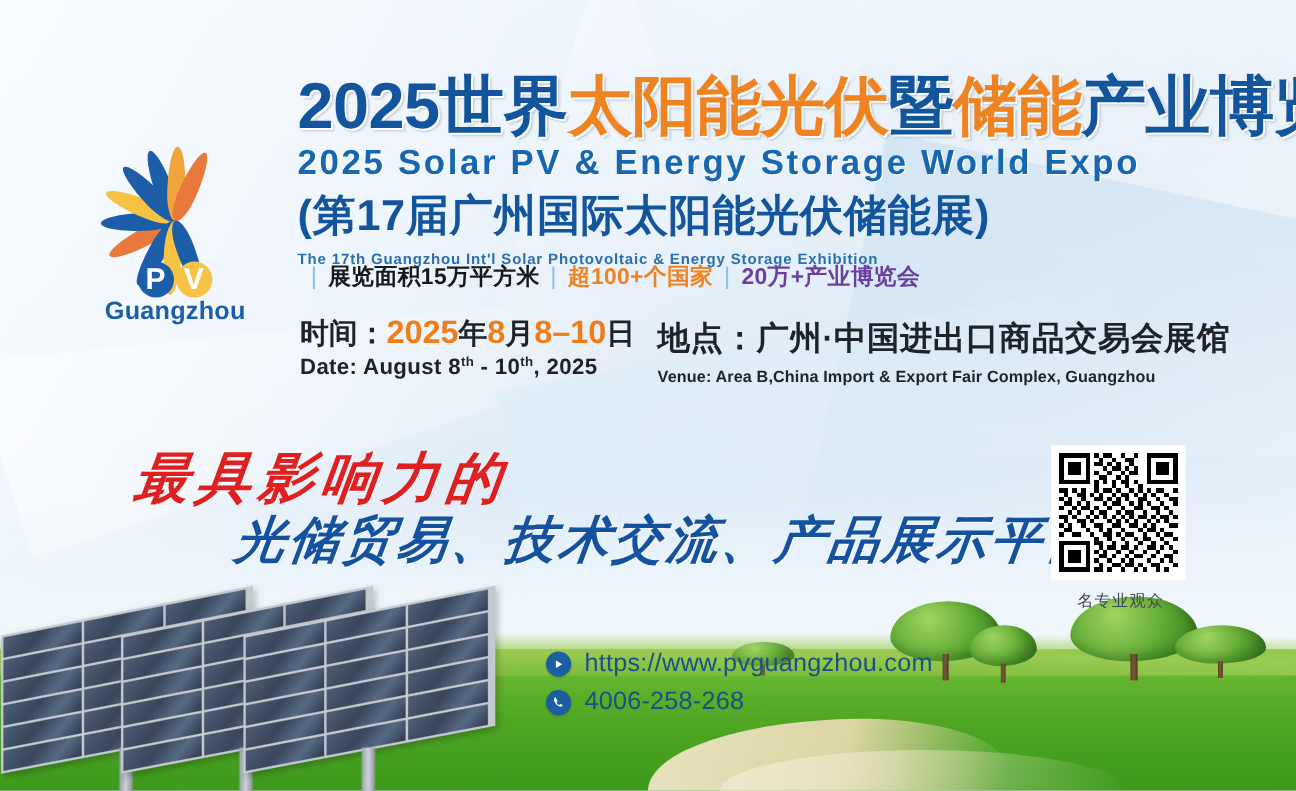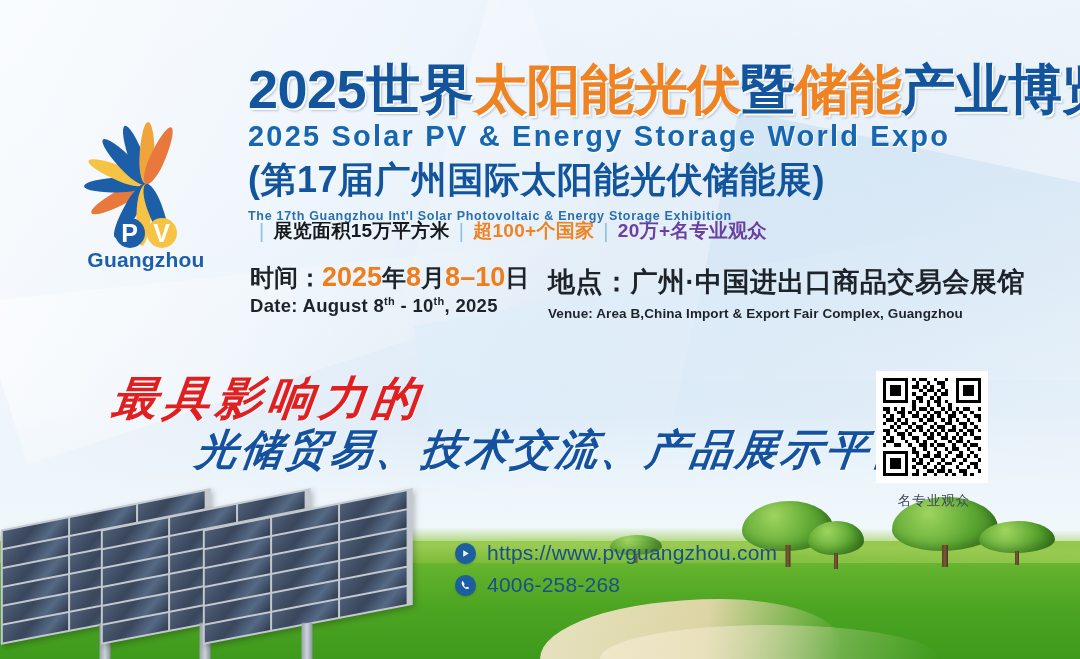--- a/index.html
+++ b/index.html
@@ -352,21 +352,21 @@
     <div class="h-cn2">(第17届广州国际太阳能光伏储能展)</div>
     <div class="h-en2">The 17th Guangzhou Int'l Solar Photovoltaic &amp; Energy Storage Exhibition</div>
   </div>
 
   <div class="stats">
     <span class="sep">|</span>
     <span class="s2">展览面积15万平方米</span>
     <span class="sep">|</span>
     <span class="s3">超100+个国家</span>
     <span class="sep">|</span>
-    <span class="s4">20万+名专业观众</span>
+    <span class="s4">20万+产业博览会</span>
   </div>
 
   <div class="datebox">
     <div class="date-cn"><span>时间：</span><span class="num">2025</span><span>年</span><span class="num">8</span><span>月</span><span class="num">8</span><span class="num">–</span><span class="num">10</span><span>日</span></div>
     <div class="date-en"><span>Date: August </span><span>8</span><sup>th</sup><span> - </span><span>10</span><sup>th</sup><span>, 2025</span></div>
   </div>
 
   <div class="venuebox">
     <div class="venue-cn"><span>地点：</span><span>广州·中国进出口商品交易会展馆</span></div>
     <div class="venue-en">Venue: Area B,China Import &amp; Export Fair Complex, Guangzhou</div>

